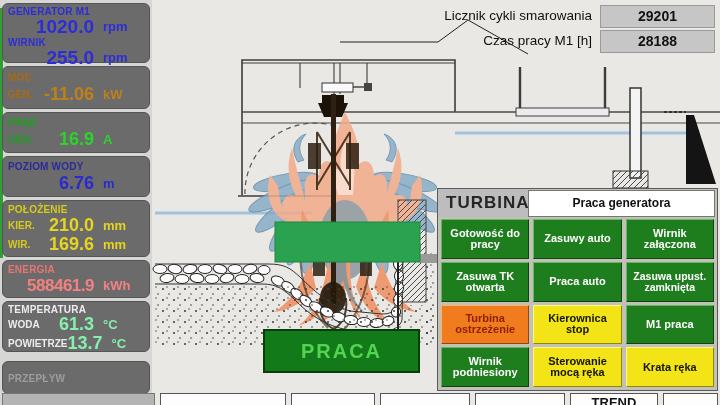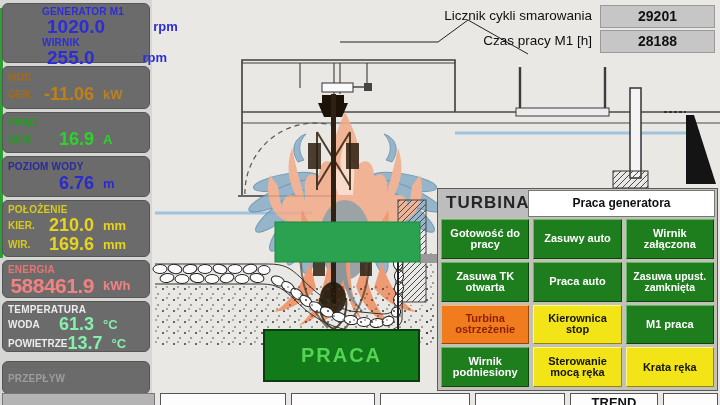--- a/index.html
+++ b/index.html
@@ -12,22 +12,22 @@
        border:1px solid #555;box-sizing:border-box;display:flex;flex-direction:column;
        justify-content:space-evenly;padding:1px 0;}
   .s1{top:3px;height:60px}.s2{top:66px;height:43px}.s3{top:112px;height:41px}
   .s4{top:156px;height:41px}.s5{top:200px;height:57px}.s6{top:260px;height:38px}
   .s7{top:301px;height:51px}.s8{top:361px;height:33px}
   .lbl{font-size:10px;font-weight:bold;line-height:11px;padding:1px 5px 0;letter-spacing:.2px;}
   .vrow{display:flex;align-items:flex-end;padding:0 6px 0 5px;line-height:19px;}
   .sub{font-size:10px;font-weight:bold;margin-right:auto;}
   .val{margin-left:auto;font-weight:bold;font-size:18px;line-height:19px;}
   .unit{width:40px;margin-left:9px;font-weight:bold;font-size:13px;}
-  .s1 .val{font-size:19px}.s6 .val{font-size:21px;letter-spacing:-.5px}
-  .c-blue .lbl,.c-blue .val,.c-blue .unit,.c-blue .sub{color:#2d2dd8;padding-left:39px;}
+  .s1 .val{font-size:19px}.s6 .val{font-size:17px;letter-spacing:-.5px}
+  .c-blue .lbl,.c-blue .val,.c-blue .unit,.c-blue .sub{color:#2d2dd8;}
   .c-amber .lbl,.c-amber .sub{color:#a86a12}.c-amber .val,.c-amber .unit{color:#c08018;}
   .c-green .lbl,.c-green .sub{color:#1da01d}.c-green .val,.c-green .unit{color:#2bd42b;}
   .c-navy .lbl{color:#2b2b9c}.c-navy .val,.c-navy .unit{color:#2a2ace;}
   .c-yel .lbl,.c-yel .sub{color:#d8ca1c}.c-yel .val,.c-yel .unit{color:#e6d41e;}
   .c-red .lbl{color:#e87474}.c-red .val,.c-red .unit{color:#f28282;}
   .c-white .lbl,.c-white .sub{color:#ececec}.c-white .val,.c-white .unit{color:#86efac;}
   .c-gray .lbl{color:#9d9d9d}.c-gray .val,.c-gray .unit{color:#c7c7c7;}
   
   .cnt-label{position:absolute;width:242px;text-align:right;font-size:13.5px;color:#101010;
              line-height:21px;left:350px;}
@@ -43,21 +43,21 @@
         text-align:center;line-height:25px;font-size:12px;font-weight:bold;color:#111;}
   .sgrid{position:absolute;left:3px;right:3px;top:30px;bottom:3px;display:grid;
          grid-template-columns:1fr 1fr 1fr;grid-auto-rows:1fr;gap:3px 4px;}
   .sbtn{display:flex;align-items:center;justify-content:center;font-size:11px;font-weight:bold;
         text-align:center;border-radius:1px;line-height:11px;padding:0 2px;}
   .sbtn.green{background:#1e7e1e;color:#fff;border:1px solid;border-color:#63b863 #0c460c #0c460c #63b863;}
   .sbtn.yellow{background:#f2e416;color:#151500;border:1px solid;border-color:#fff884 #938700 #938700 #fff884;}
   .sbtn.orange{background:#f07c1e;color:#8d1f02;border:1px solid;border-color:#ffb26a #91480a #91480a #ffb26a;}
   .sbtn.long{font-size:10.5px;}
   
-  .praca{position:absolute;left:263px;top:329px;width:157px;height:53px;background:#137a19;
+  .praca{position:absolute;left:263px;top:329px;width:157px;height:44px;background:#137a19;
          border:2px solid #0a3d0c;box-sizing:border-box;display:flex;align-items:center;
          justify-content:center;color:#53d453;font-size:20px;font-weight:bold;letter-spacing:2px;}
   
   .bbtn{position:absolute;top:393px;height:20px;background:#fdfdfd;border:1px solid #555;
         box-sizing:border-box;text-align:center;font-size:13px;font-weight:bold;color:#111;
         line-height:17px;}
   .bbtn.gray{background:#b4b4b4;border-color:#777;}
   svg{position:absolute;left:150px;top:0;}
 </style>
 </head>

